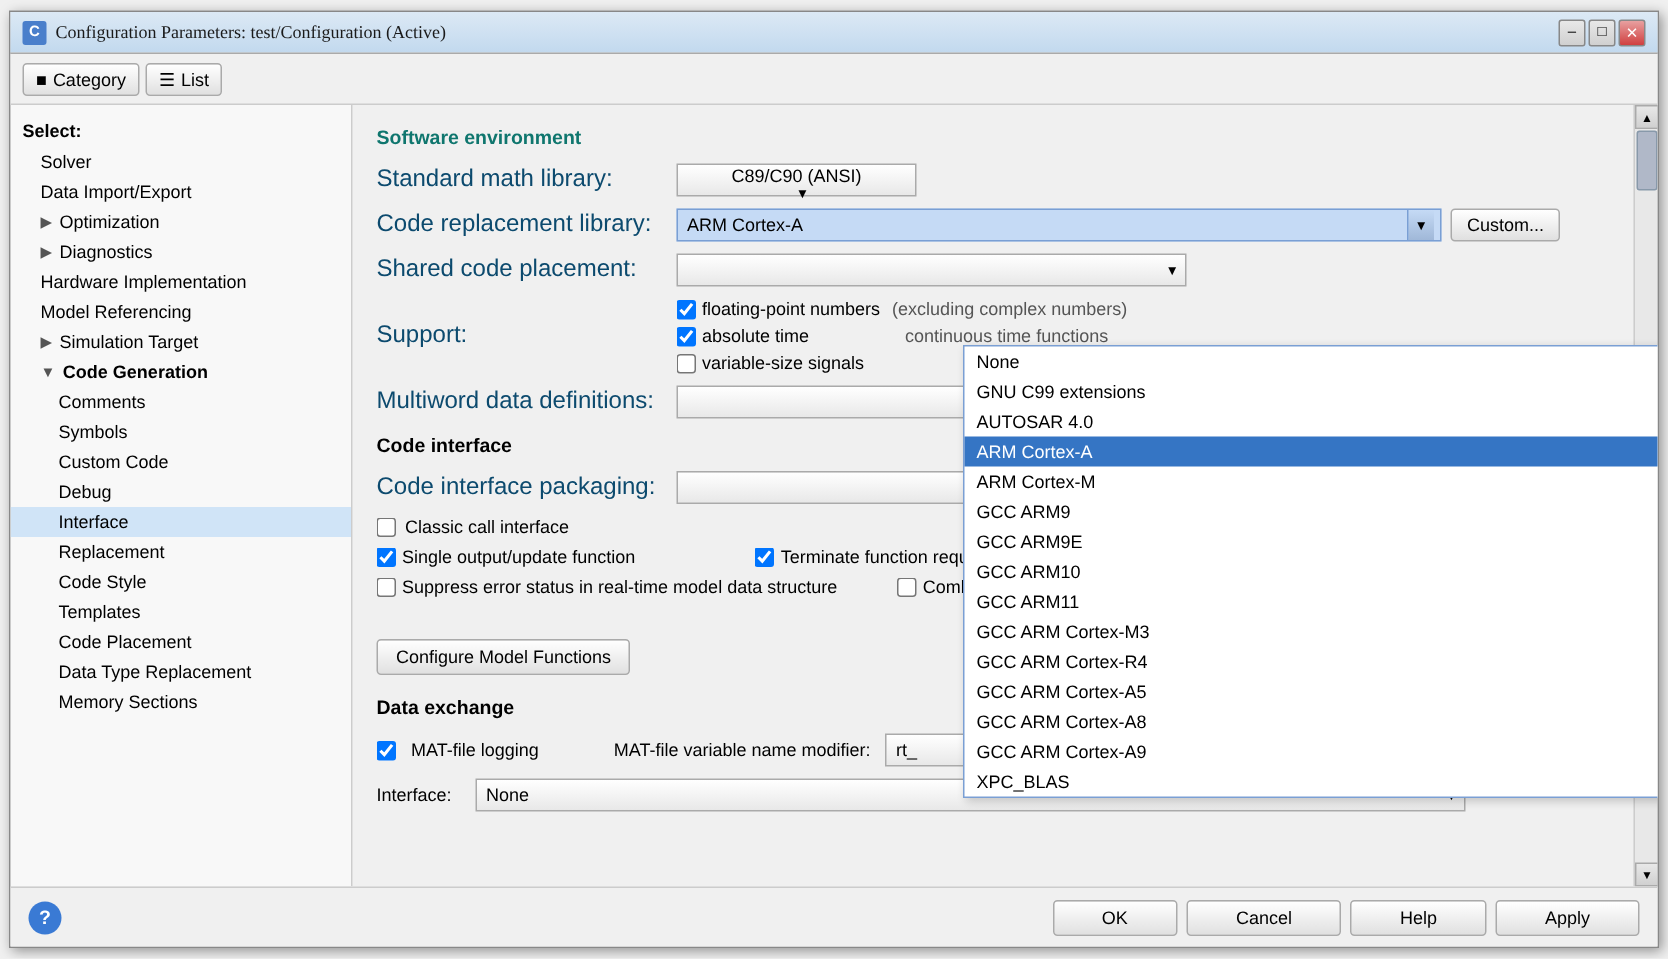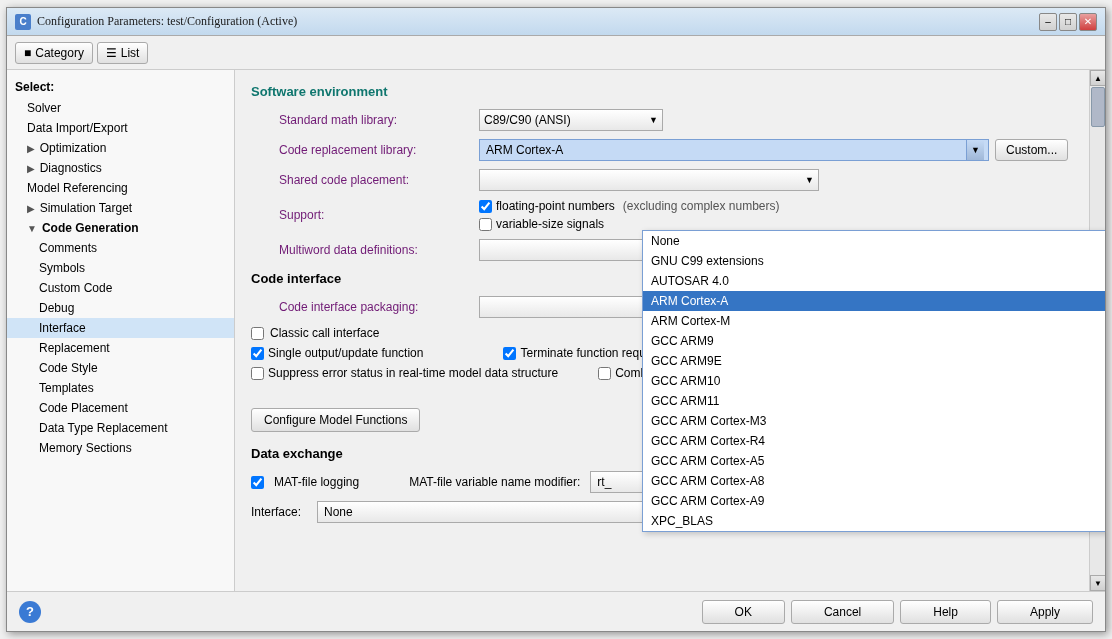--- a/index.html
+++ b/index.html
@@ -131,24 +131,23 @@
       color: #0f766e;
     }
 
     .form-row {
       display: flex;
       align-items: center;
       margin-bottom: 8px;
     }
     .form-label {
       width: 200px;
-      font-size: 12px;
-      color: #701a75;
+      font-size: 16px;
+      color: #0c4a6e;
       flex-shrink: 0;
-      margin-left: 28px;
     }
     .form-control {
       display: flex; align-items: center; gap: 6px;
     }
 
     .dropdown-wide {
       width: 510px;
       height: 22px;
       border: 1px solid #7a9fd4;
       background: #c5daf5;
@@ -305,20 +304,23 @@
         </div>
       <div class="sidebar-item indent1">
           <span class="sidebar-expand">▶</span>
           <span>Optimization</span>
         </div>
       <div class="sidebar-item indent1">
           <span class="sidebar-expand">▶</span>
           <span>Diagnostics</span>
         </div>
       <div class="sidebar-item indent1">
+          <span>Hardware Implementation</span>
+        </div>
+      <div class="sidebar-item indent1">
           <span>Model Referencing</span>
         </div>
       <div class="sidebar-item indent1">
           <span class="sidebar-expand">▶</span>
           <span>Simulation Target</span>
         </div>
       <div class="sidebar-item indent1 bold">
           <span class="sidebar-expand">▼</span>
           <span>Code Generation</span>
         </div>
@@ -360,21 +362,21 @@
     <div class="right-panel">
       <div class="right-scroll">
 
         
         <div class="section-title">Software environment</div>
 
         
         <div class="form-row">
           <div class="form-label">Standard math library:</div>
           <div class="form-control">
-            <div class="dropdown-normal" style="width:184px;">
+            <div class="dropdown-normal" style="width:160px;flex-direction:column;">
               <span>C89/C90 (ANSI)</span>
               <span style="font-size:9px; margin-left:8px;">▼</span>
             </div>
           </div>
         </div>
 
         
         <div class="form-row" style="position:relative;">
           <div class="form-label">Code replacement library:</div>
           <div class="form-control">
@@ -418,20 +420,25 @@
 
         
         <div class="form-row">
           <div class="form-label">Support:</div>
           <div>
             <div style="display:flex; align-items:center; gap:4px; margin-bottom:4px;">
               <input type="checkbox" checked="" style="">
               <span>floating-point numbers</span>
               <span style="margin-left:4px; color:#555;">(excluding complex numbers)</span>
             </div>
+            <div style="display:flex; align-items:center; gap:4px; margin-bottom:4px;">
+              <input type="checkbox" checked="" style="">
+              <span>absolute time</span>
+              <span style="margin-left:60px; color:#555;">continuous time functions</span>
+            </div>
             <div style="display:flex; align-items:center; gap:4px;">
               <input type="checkbox" style="">
               <span>variable-size signals</span>
             </div>
           </div>
         </div>
 
         
         <div class="form-row">
           <div class="form-label">Multiword data definitions:</div>

